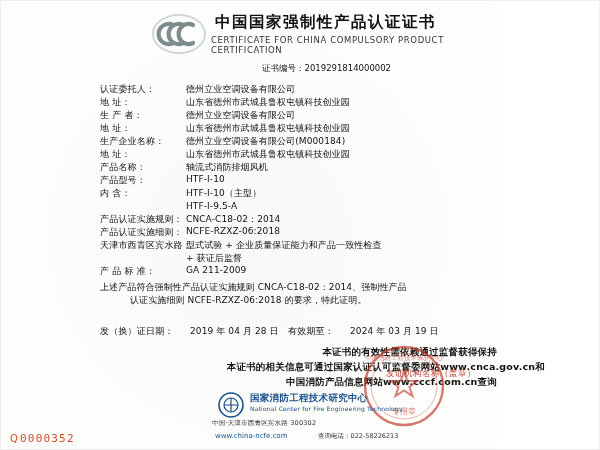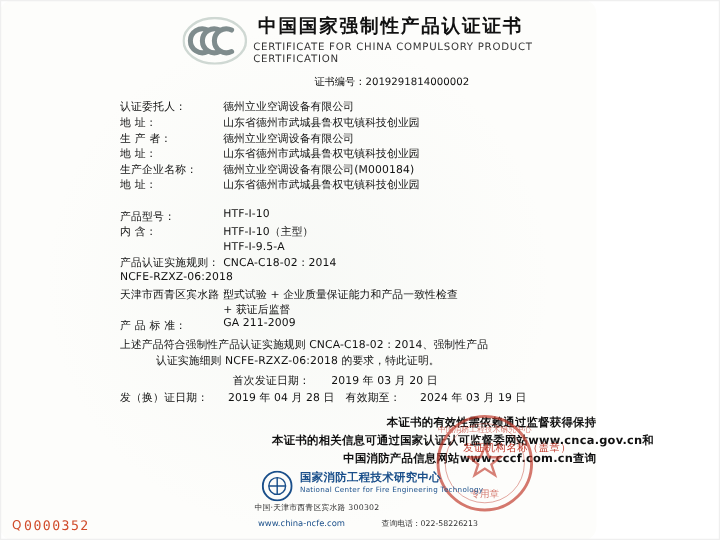--- a/index.html
+++ b/index.html
@@ -231,37 +231,42 @@
     <span class="val">山东省德州市武城县鲁权屯镇科技创业园</span>
   </div>
   <div class="row" style="left:100px; top:135px;">
     <span class="lbl lbl-w1">生产企业名称：</span>
     <span class="val">德州立业空调设备有限公司(M000184)</span>
   </div>
   <div class="row" style="left:100px; top:148px;">
     <span class="lbl lbl-w1">地     址：</span>
     <span class="val">山东省德州市武城县鲁权屯镇科技创业园</span>
   </div>
+  <div class="row" style="left:100px; top:161px;">
+    <span class="lbl lbl-w1">产品名称：</span>
+    <span class="val">轴流式消防排烟风机</span>
+  </div>
   <div class="row" style="left:100px; top:174px;">
     <span class="lbl lbl-w1">产品型号：</span>
     <span class="val">HTF-I-10</span>
   </div>
   <div class="row" style="left:100px; top:187px;">
     <span class="lbl lbl-w1">内     含：</span>
     <span class="val">HTF-I-10（主型）</span>
   </div>
   <div class="row" style="left:100px; top:201px;">
     <span class="lbl lbl-w1"></span>
     <span class="val">HTF-I-9.5-A</span>
   </div>
   <div class="row" style="left:100px; top:213px;">
     <span class="lbl lbl-w2">产品认证实施规则：</span>
     <span class="val">CNCA-C18-02：2014</span>
   </div>
   <div class="row" style="left:100px; top:226px;">
+    <span class="lbl lbl-w2">产品认证实施细则：</span>
     <span class="val">NCFE-RZXZ-06:2018</span>
   </div>
   <div class="row" style="left:100px; top:239px;">
     <span class="lbl lbl-w2">天津市西青区宾水路：</span>
     <span class="val">型式试验 + 企业质量保证能力和产品一致性检查</span>
   </div>
   <div class="row" style="left:100px; top:252px;">
     <span class="lbl lbl-w2"></span>
     <span class="val">+ 获证后监督</span>
   </div>
@@ -270,24 +275,20 @@
     <span class="val">GA 211-2009</span>
   </div>
 
   <div class="row" style="left:100px; top:281px;">
     <span class="val">上述产品符合强制性产品认证实施规则 CNCA-C18-02：2014、强制性产品</span>
   </div>
   <div class="row" style="left:130px; top:294px;">
     <span class="val">认证实施细则 NCFE-RZXZ-06:2018 的要求，特此证明。</span>
   </div>
 
-  <div class="row" style="left:194px; top:311px;">
-    <span class="lbl" style="width:82px;">首次发证日期：</span>
-    <span class="val">2019 年 03 月 20 日</span>
-  </div>
   <div class="row" style="left:100px; top:325px;">
     <span class="lbl" style="width:90px;">发（换）证日期：</span>
     <span class="val">2019 年 04 月 28 日</span>
   </div>
   <div class="row" style="left:288px; top:325px;">
     <span class="lbl" style="width:62px;">有效期至：</span>
     <span class="val">2024 年 03 月 19 日</span>
   </div>
 
   <div class="notice" style="top:346px;">本证书的有效性需依赖通过监督获得保持</div>

